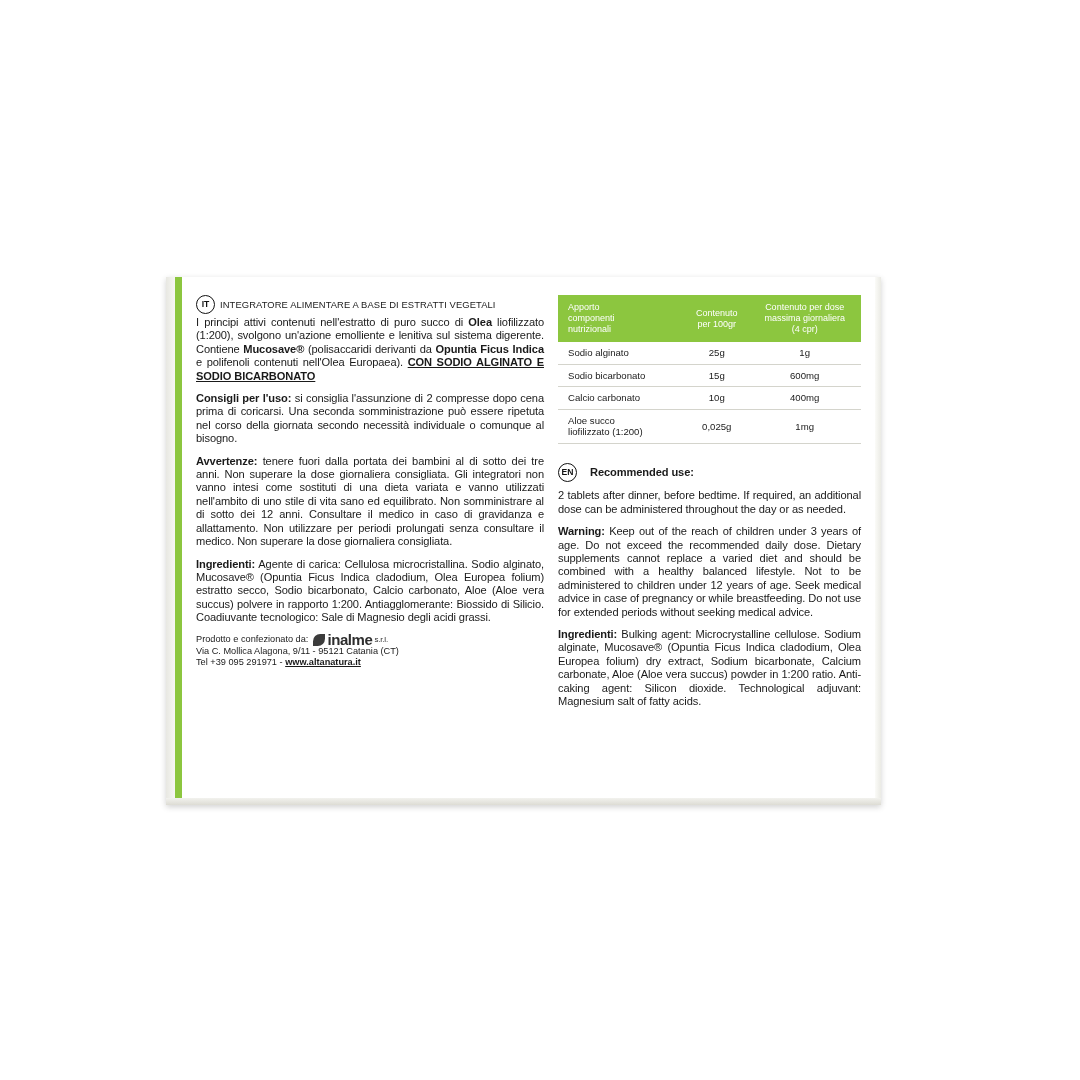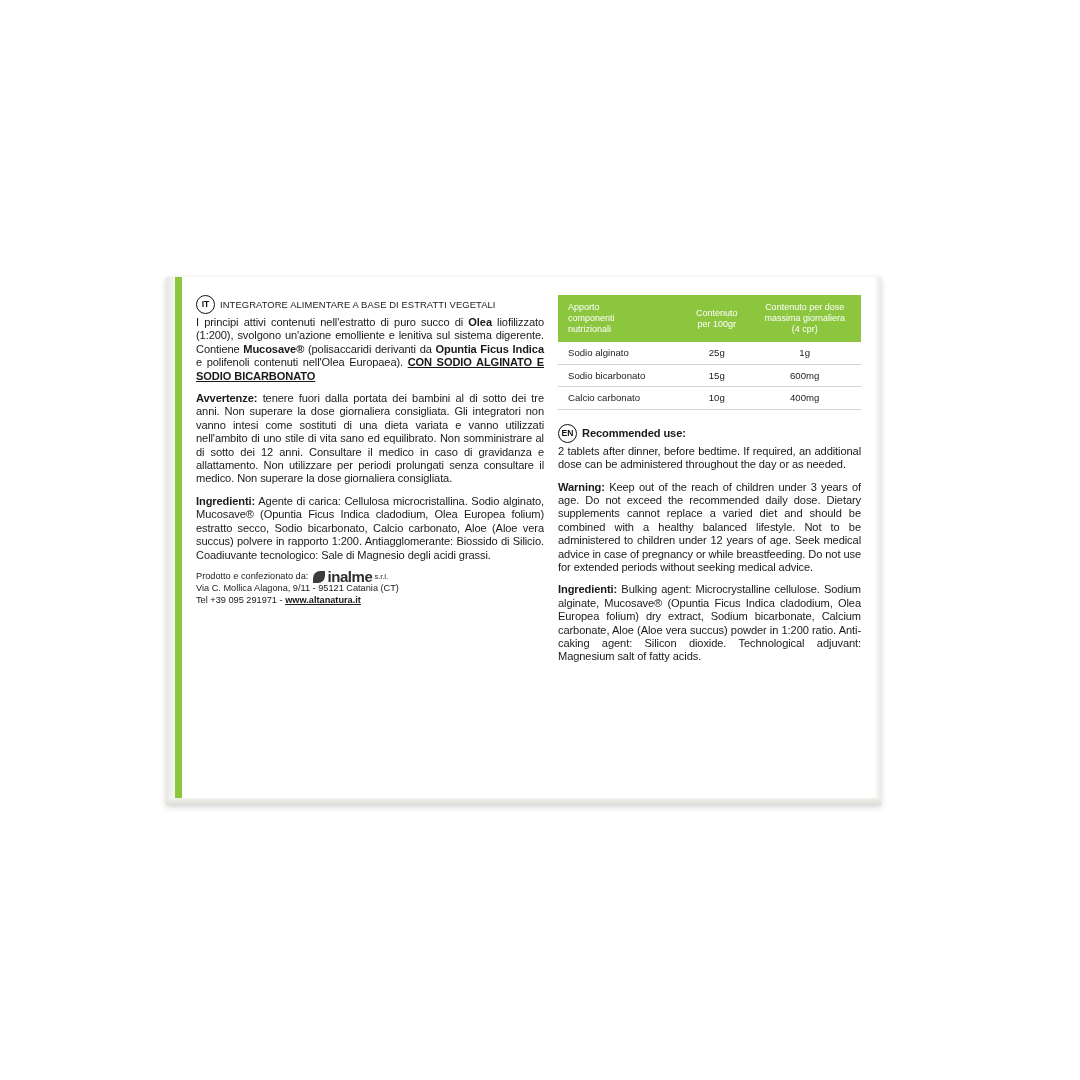--- a/index.html
+++ b/index.html
@@ -210,20 +210,23 @@
 
           <div class="lang-line">
             <span class="lang-badge">IT</span>
             <span class="headline-caps">INTEGRATORE ALIMENTARE A BASE DI ESTRATTI VEGETALI</span>
           </div>
 
           <p class="p">
             <span>I principi attivi contenuti nell'estratto di puro succo di <b>Olea</b> liofilizzato (1:200), svolgono un'azione emolliente e lenitiva sul sistema digerente. Contiene <b>Mucosave®</b> (polisaccaridi derivanti da <b>Opuntia Ficus Indica</b> e polifenoli contenuti nell'Olea Europaea). <b class="u">CON SODIO ALGINATO E SODIO BICARBONATO</b></span>
           </p>
 
+          <p class="p">
+            <b>Consigli per l'uso:</b><span> si consiglia l'assunzione di 2 compresse dopo cena prima di coricarsi. Una seconda somministrazione può essere ripetuta nel corso della giornata secondo necessità individuale o comunque al bisogno.</span>
+          </p>
 
           <p class="p">
             <b>Avvertenze:</b><span> tenere fuori dalla portata dei bambini al di sotto dei tre anni. Non superare la dose giornaliera consigliata. Gli integratori non vanno intesi come sostituti di una dieta variata e vanno utilizzati nell'ambito di uno stile di vita sano ed equilibrato. Non somministrare al di sotto dei 12 anni. Consultare il medico in caso di gravidanza e allattamento. Non utilizzare per periodi prolungati senza consultare il medico. Non superare la dose giornaliera consigliata.</span>
           </p>
 
           <p class="p">
             <b>Ingredienti:</b><span> Agente di carica: Cellulosa microcristallina. Sodio alginato, Mucosave® (Opuntia Ficus Indica cladodium, Olea Europea folium) estratto secco, Sodio bicarbonato, Calcio carbonato, Aloe (Aloe vera succus) polvere in rapporto 1:200. Antiagglomerante: Biossido di Silicio. Coadiuvante tecnologico: Sale di Magnesio degli acidi grassi.</span>
           </p>
 
           <div class="footer">
@@ -262,26 +265,31 @@
                 <tr>
                   <td class="name">Sodio bicarbonato</td>
                   <td>15g</td>
                   <td>600mg</td>
                 </tr>
                 <tr>
                   <td class="name">Calcio carbonato</td>
                   <td>10g</td>
                   <td>400mg</td>
                 </tr>
+                <tr>
+                  <td class="name">Aloe succo<br>liofilizzato (1:200)</td>
+                  <td>0,025g</td>
+                  <td>1mg</td>
+                </tr>
               </tbody>
           </table>
 
           <div class="lang-line">
             <span class="lang-badge">EN</span>
-            <p class="p" style="margin:0;">
+            <p class="p" style="margin:8px;">
               <b>Recommended use:</b>
             </p>
           </div>
 
           <p class="p">
             <span> 2 tablets after dinner, before bedtime. If required, an additional dose can be administered throughout the day or as needed.</span>
           </p>
 
           <p class="p">
             <b>Warning:</b><span> Keep out of the reach of children under 3 years of age. Do not exceed the recommended daily dose. Dietary supplements cannot replace a varied diet and should be combined with a healthy balanced lifestyle. Not to be administered to children under 12 years of age. Seek medical advice in case of pregnancy or while breastfeeding. Do not use for extended periods without seeking medical advice.</span>

